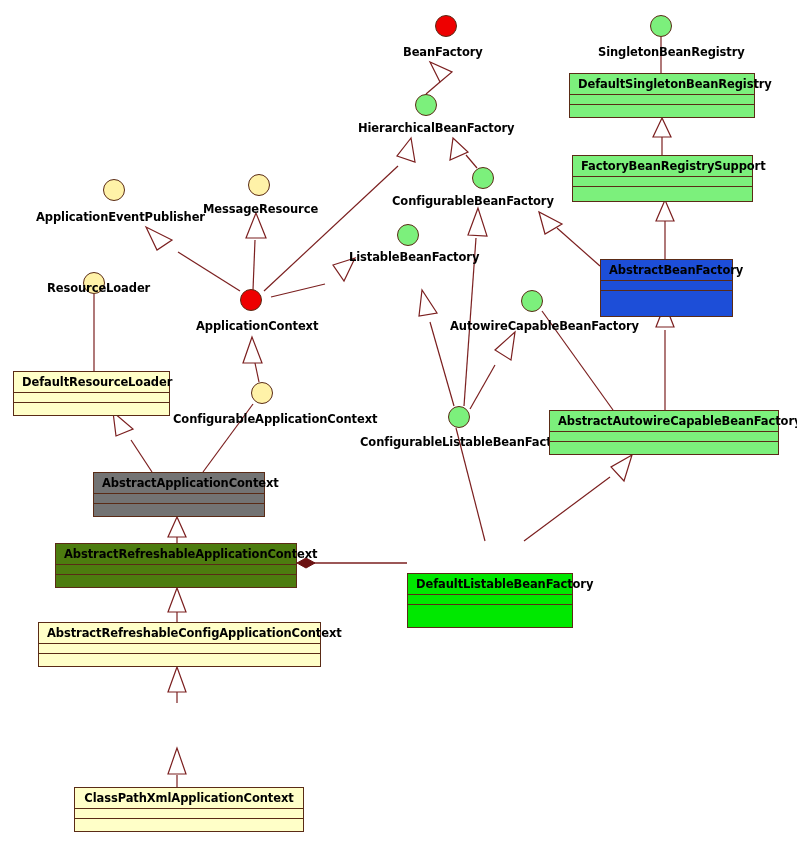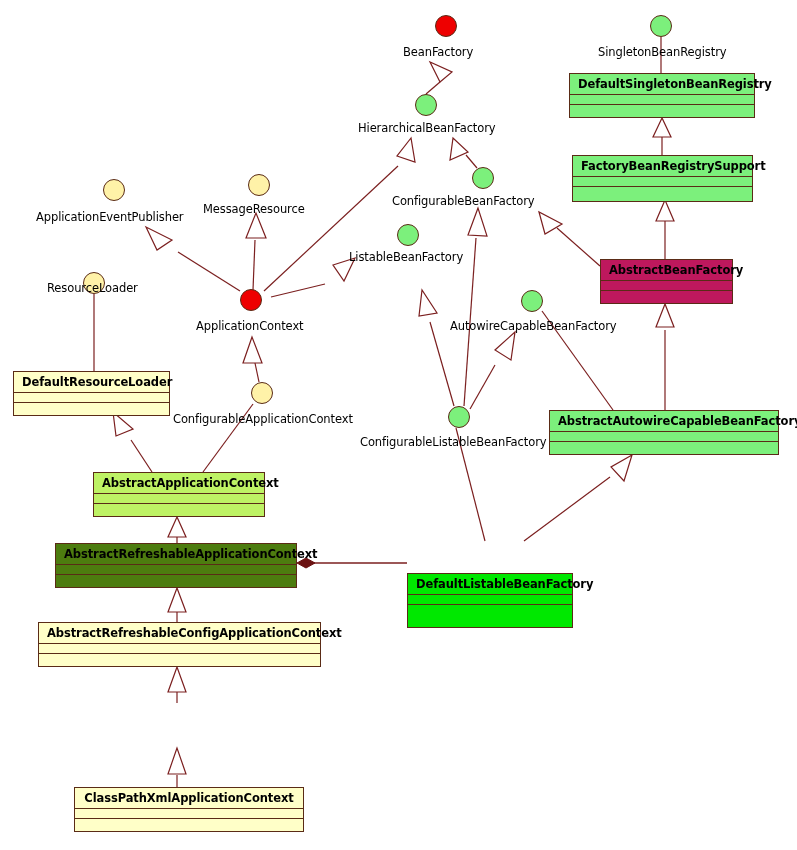--- a/index.html
+++ b/index.html
@@ -37,21 +37,21 @@
     width: 22px;
     height: 22px;
     border-radius: 50%;
     border: 1px solid #5a2b16;
     box-sizing: border-box;
   }
   .iface .iface-label {
     position: absolute;
     white-space: nowrap;
     font-size: 11.5px;
-    font-weight: normal;
+    font-weight: bold;
     color: #000000;
     font-family: "DejaVu Sans", sans-serif;
     letter-spacing: -0.1px;
   }
 
   
   .clsbox {
     position: absolute;
     border: 1px solid #5a2b16;
     box-sizing: border-box;
@@ -266,36 +266,36 @@
   <div class="clsbox" style="left: 569px; top: 73px; width: 186px; height: 45px; background: rgb(124, 240, 124);">
     <span class="cls-title">DefaultSingletonBeanRegistry</span>
     <span class="cls-attrs"></span>
     <span class="cls-ops"></span>
   </div>
   <div class="clsbox" style="left: 572px; top: 155px; width: 181px; height: 47px; background: rgb(124, 240, 124);">
     <span class="cls-title">FactoryBeanRegistrySupport</span>
     <span class="cls-attrs"></span>
     <span class="cls-ops"></span>
   </div>
-  <div class="clsbox" style="left: 600px; top: 259px; width: 133px; height: 45px; background: #be185d;">
+  <div class="clsbox" style="left: 600px; top: 259px; width: 133px; height: 58px; background: #1d4ed8;">
     <span class="cls-title">AbstractBeanFactory</span>
     <span class="cls-attrs"></span>
     <span class="cls-ops"></span>
   </div>
   <div class="clsbox" style="left: 13px; top: 371px; width: 157px; height: 45px; background: rgb(255, 255, 200);">
     <span class="cls-title">DefaultResourceLoader</span>
     <span class="cls-attrs"></span>
     <span class="cls-ops"></span>
   </div>
   <div class="clsbox" style="left: 549px; top: 410px; width: 230px; height: 45px; background: rgb(124, 240, 124);">
     <span class="cls-title">AbstractAutowireCapableBeanFactory</span>
     <span class="cls-attrs"></span>
     <span class="cls-ops"></span>
   </div>
-  <div class="clsbox" style="left: 93px; top: 472px; width: 172px; height: 45px; background: #bef264;">
+  <div class="clsbox" style="left: 93px; top: 472px; width: 172px; height: 45px; background: #737373;">
     <span class="cls-title">AbstractApplicationContext</span>
     <span class="cls-attrs"></span>
     <span class="cls-ops"></span>
   </div>
   <div class="clsbox" style="left: 55px; top: 543px; width: 242px; height: 45px; background: #4d7c0f;">
     <span class="cls-title">AbstractRefreshableApplicationContext</span>
     <span class="cls-attrs"></span>
     <span class="cls-ops"></span>
   </div>
   <div class="clsbox" style="left: 407px; top: 541px; width: 166px; height: 55px; background: rgb(0, 232, 0); margin-top: 32px;">

